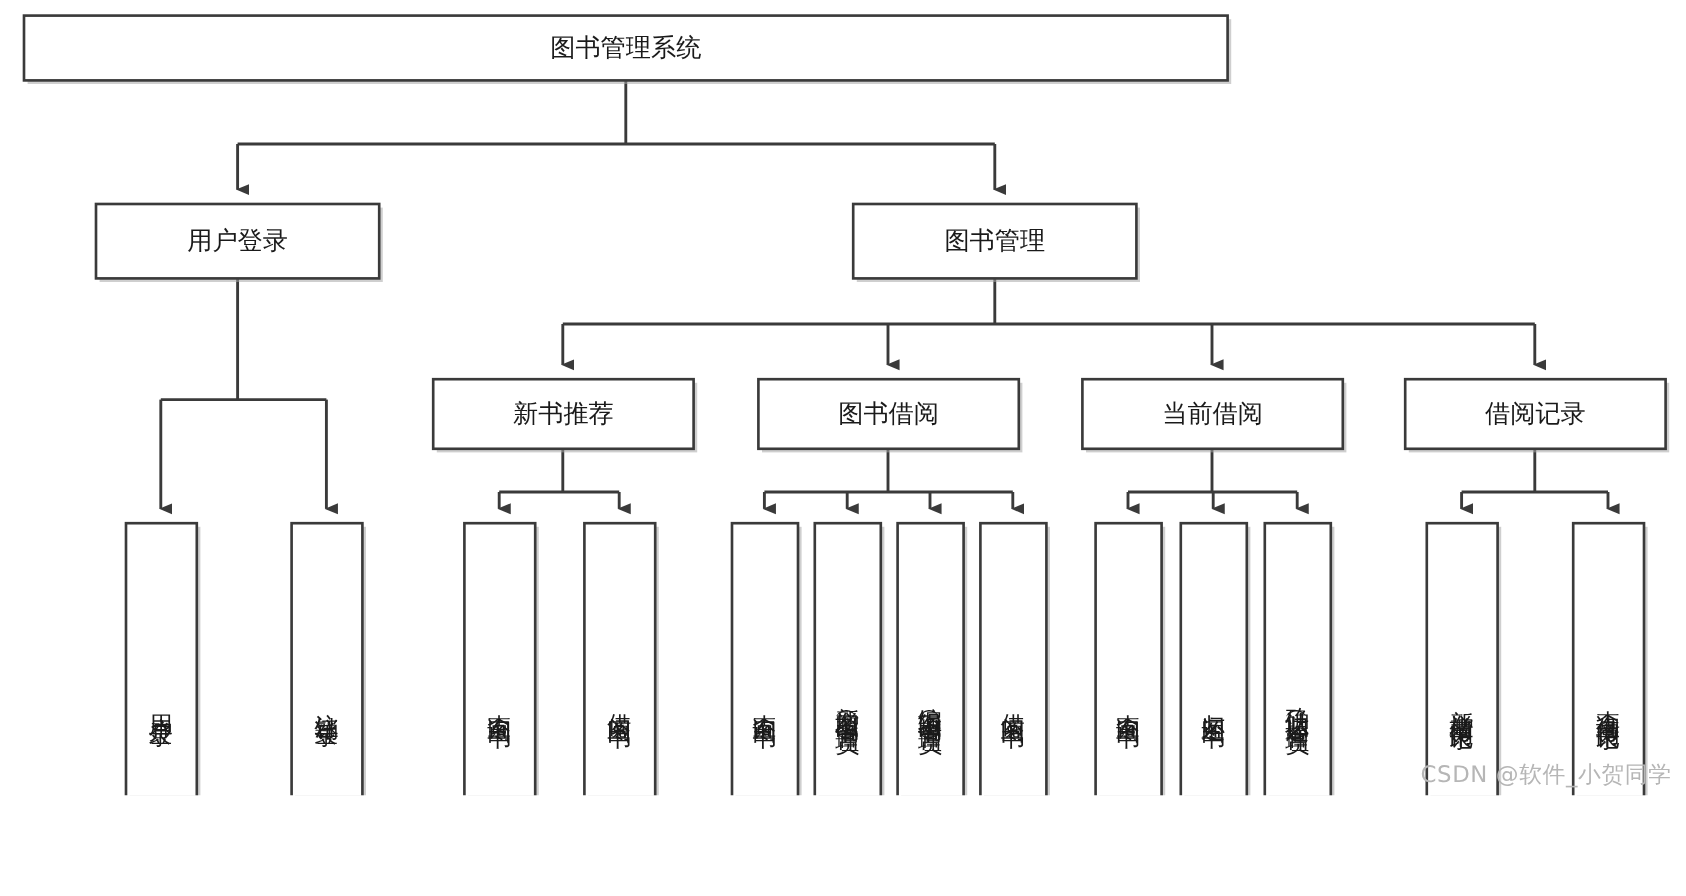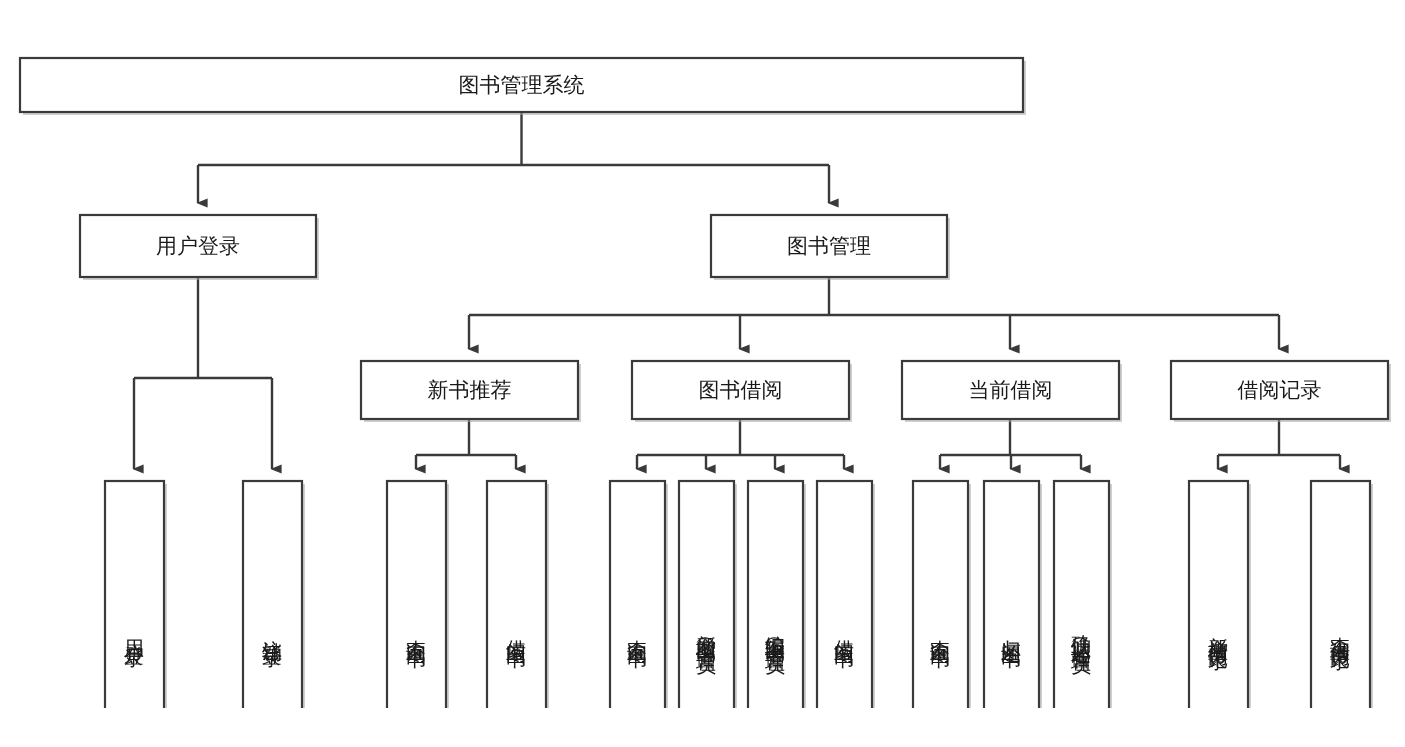--- a/index.html
+++ b/index.html
@@ -9,21 +9,20 @@
   }
   body {
     font-family: "DejaVu Sans", "Liberation Sans", sans-serif;
   }
   #diagram-root {
     position: relative;
     width: 1405px;
     height: 663px;
     background: #ffffff;
     overflow: hidden;
-    margin-top: 45px;
   }
   svg#tree-svg {
     position: absolute;
     left: 0;
     top: 0;
     width: 1405px;
     height: 747px;
     display: block;
   }
   .node-box {
@@ -197,13 +196,14 @@
       <div class="vlabel" style="left: 679px; top: 436px; width: 55px; height: 303px;">新增图书（管理员）</div>
       <div class="vlabel" style="left: 748px; top: 436px; width: 55px; height: 303px;">编辑图书（管理员）</div>
       <div class="vlabel" style="left: 817px; top: 436px; width: 55px; height: 297px;">借阅图书</div>
       <div class="vlabel" style="left: 913px; top: 436px; width: 55px; height: 297px;">查询图书</div>
       <div class="vlabel" style="left: 984px; top: 436px; width: 55px; height: 297px;">归还图书</div>
       <div class="vlabel" style="left: 1054px; top: 436px; width: 55px; height: 303px;">确认归还（管理员）</div>
       <div class="vlabel" style="left: 1189px; top: 436px; width: 59px; height: 297px;">新增借阅记录</div>
       <div class="vlabel" style="left: 1311px; top: 436px; width: 59px; height: 297px;">查询借阅记录</div>
     </div>
 
+  <div class="watermark">CSDN @软件_小贺同学</div>
 </div>
 
 </body></html>

